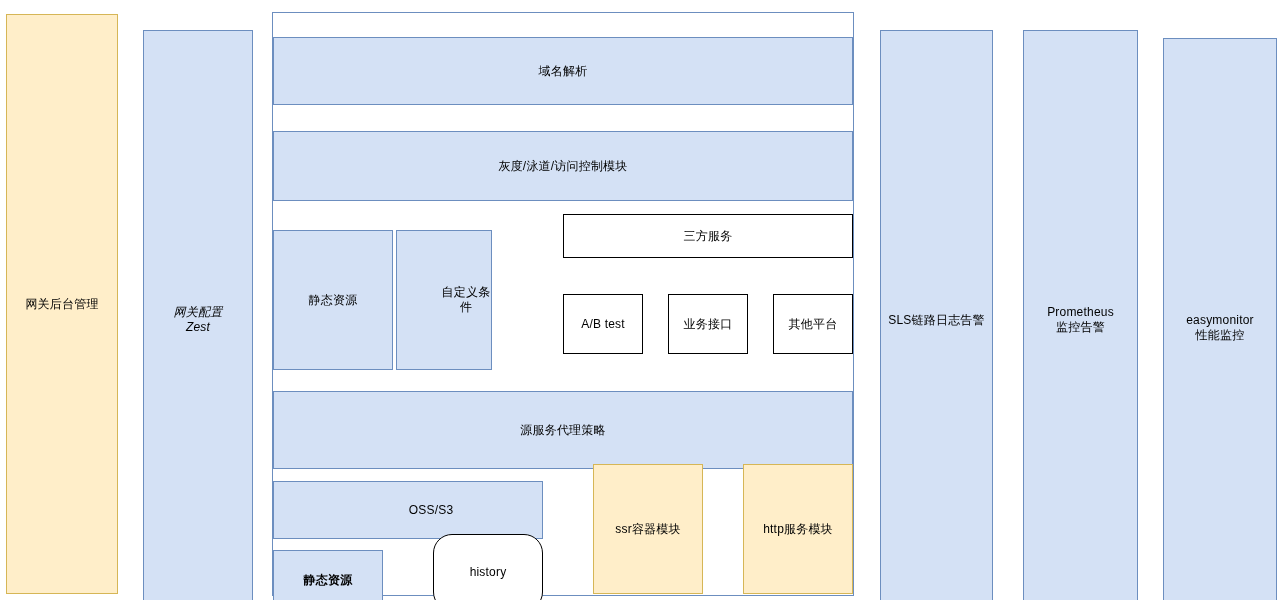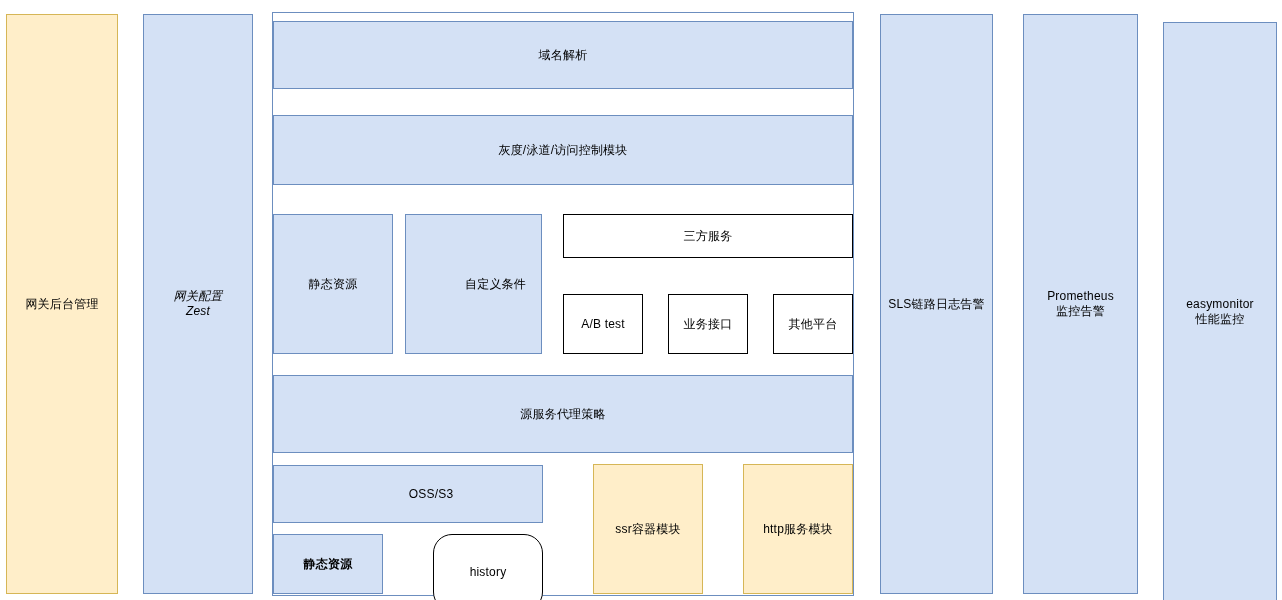--- a/index.html
+++ b/index.html
@@ -31,20 +31,21 @@
     color: #000000;
     letter-spacing: 0.2px;
     white-space: pre-line;
     border-width: 1px;
     border-style: solid;
   }
   
   .fill-blue {
     background: #d4e1f5;
     border-color: #6c8ebf;
+    margin-top: 16px;
   }
   .fill-orange {
     background: #ffeec9;
     border-color: #d6b656;
   }
   .fill-white-black {
     background: #ffffff;
     border-color: #000000;
   }
   .container-frame {
@@ -58,21 +59,21 @@
 <body>
 
 <div id="canvas">
     <div class="box fill-orange" style="left: 6px; top: 14px; width: 112px; height: 580px;"><span>网关后台管理</span></div>
     <div class="box fill-blue" style="left: 143px; top: 14px; width: 110px; height: 580px; font-style: italic;"><span>网关配置
 Zest</span></div>
     <div class="box container-frame" style="left: 272px; top: 12px; width: 582px; height: 584px;"></div>
     <div class="box fill-blue" style="left: 273px; top: 21px; width: 580px; height: 68px;"><span>域名解析</span></div>
     <div class="box fill-blue" style="left: 273px; top: 115px; width: 580px; height: 70px;"><span>灰度/泳道/访问控制模块</span></div>
     <div class="box fill-blue" style="left: 273px; top: 214px; width: 120px; height: 140px;"><span>静态资源</span></div>
-    <div class="box fill-blue" style="left: 405px; top: 214px; width: 137px; height: 140px; padding-left: 44px;"><span>自定义条件</span></div>
+    <div class="box fill-blue" style="left: 396px; top: 214px; width: 96px; height: 140px; padding-left: 44px;"><span>自定义条件</span></div>
     <div class="box fill-white-black" style="left: 563px; top: 214px; width: 290px; height: 44px;"><span>三方服务</span></div>
     <div class="box fill-white-black" style="left: 563px; top: 294px; width: 80px; height: 60px;"><span>A/B test</span></div>
     <div class="box fill-white-black" style="left: 668px; top: 294px; width: 80px; height: 60px;"><span>业务接口</span></div>
     <div class="box fill-white-black" style="left: 773px; top: 294px; width: 80px; height: 60px;"><span>其他平台</span></div>
     <div class="box fill-blue" style="left: 273px; top: 375px; width: 580px; height: 78px;"><span>源服务代理策略</span></div>
     <div class="box fill-blue" style="left: 273px; top: 465px; width: 270px; height: 58px; padding-left: 46px;"><span>OSS/S3</span></div>
     <div class="box fill-blue" style="left: 273px; top: 534px; width: 110px; height: 60px; font-weight: bold;"><span>静态资源</span></div>
     <div class="box fill-white-black" style="left: 433px; top: 534px; width: 110px; height: 77px; border-radius: 19px;"><span>history</span></div>
     <div class="box fill-orange" style="left: 593px; top: 464px; width: 110px; height: 130px;"><span>ssr容器模块</span></div>
     <div class="box fill-orange" style="left: 743px; top: 464px; width: 110px; height: 130px;"><span>http服务模块</span></div>

